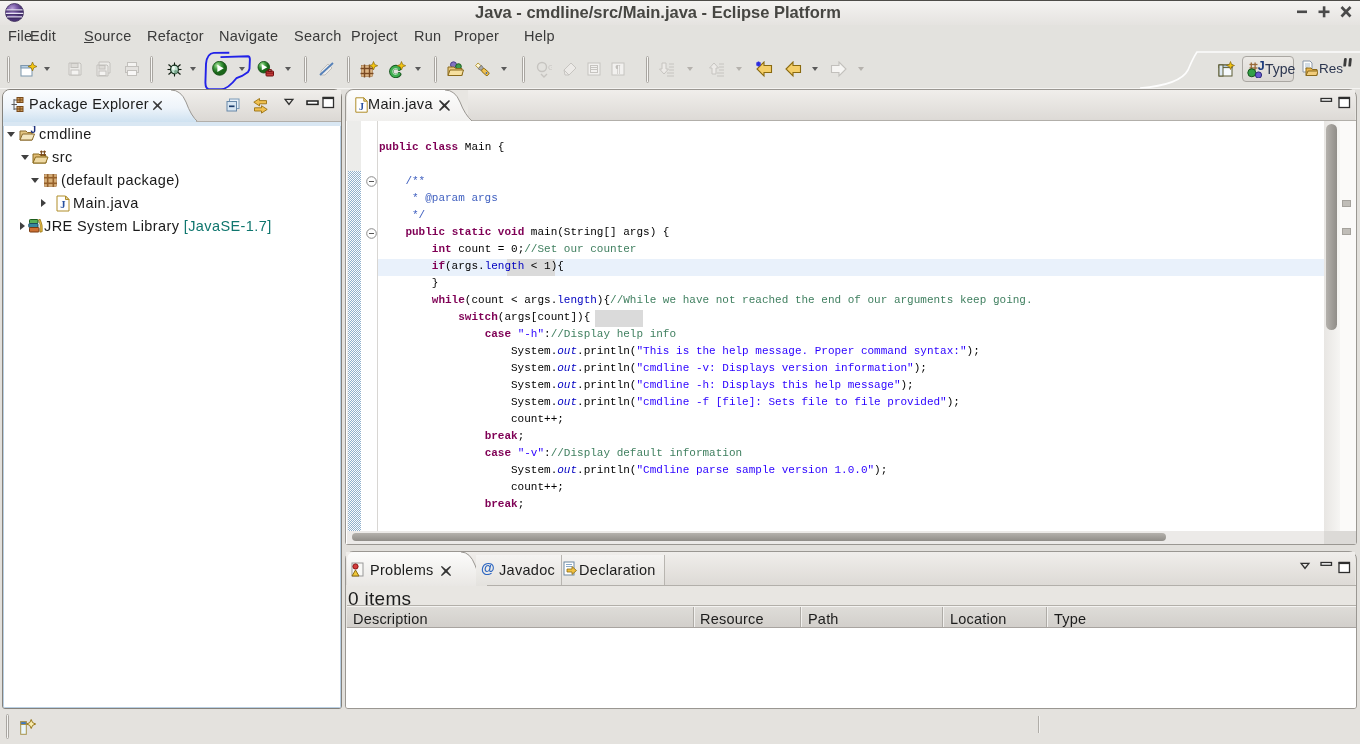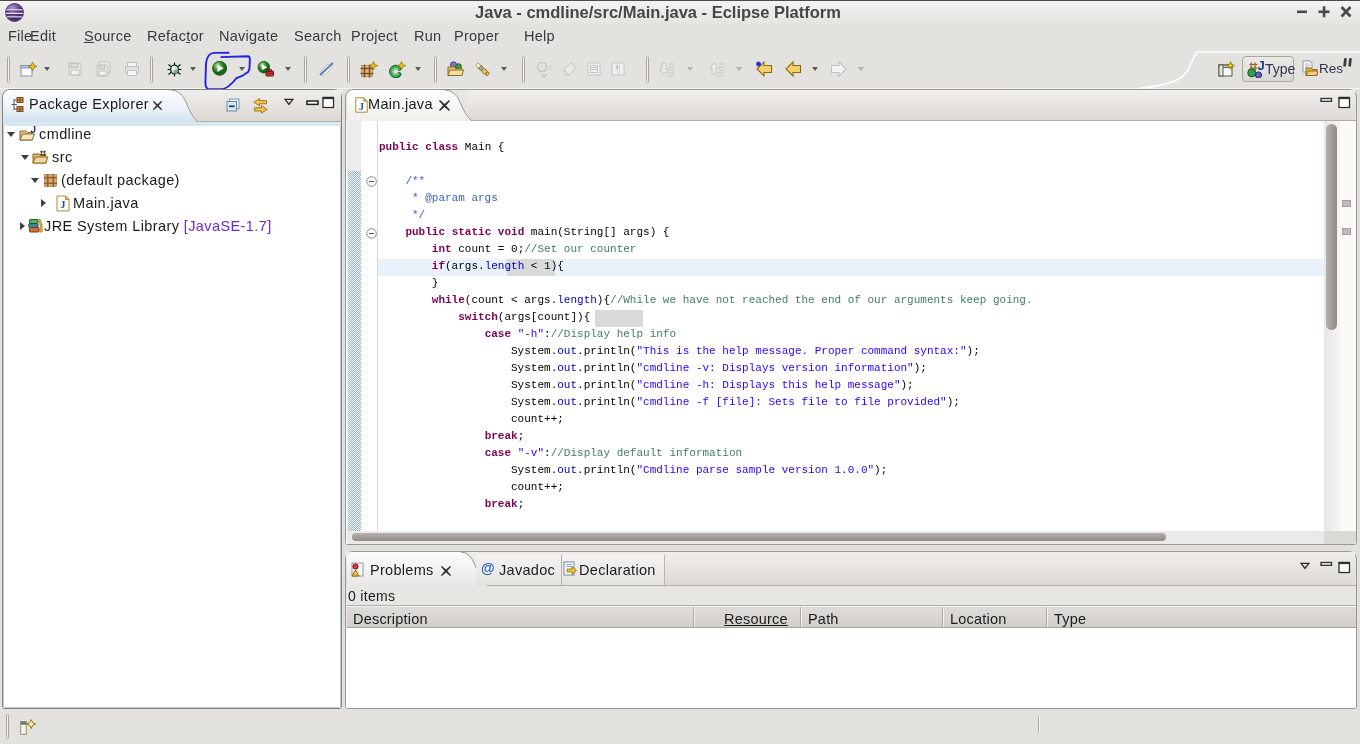--- a/index.html
+++ b/index.html
@@ -27,21 +27,21 @@
 .tarrow-e{position:absolute;width:0;height:0;border-left:4.5px solid transparent;border-right:4.5px solid transparent;border-top:5.5px solid #404040;top:9px;}
 .tarrow-c{position:absolute;width:0;height:0;border-top:4.5px solid transparent;border-bottom:4.5px solid transparent;border-left:5.5px solid #404040;top:7px;}
 
 #code{position:absolute;left:379px;top:139px;font-family:"Liberation Mono",monospace;
  font-size:11px;line-height:17px;white-space:pre;color:#000;}
 .kw{color:#7f0055;font-weight:bold;}
 .cm{color:#3f7f5f;}
 .jd{color:#3f5fbf;}
 .st{color:#2a00ff;}
 .fd{color:#0000c0;}
-.fi{color:#0000c0;}
+.fi{color:#0000c0;font-style:italic;}
 
 #tblhead{font-size:14.5px;letter-spacing:0.2px;color:#1c1c1c;}
 .col{position:absolute;top:0;height:100%;box-sizing:border-box;border-right:1px solid #aeaba6;box-shadow:1px 0 0 #f2f1ef;}
 </style>
 </head>
 <body>
 <div class="abs" id="titlebar"></div>
 <svg class="abs" style="left:5px;top:3px" width="19" height="19" viewBox="0 0 19 19">
  <defs>
       <radialGradient id="eclg" cx="38%" cy="30%">
@@ -426,21 +426,21 @@
  </div>
 
  <div class="trow" style="left:0;top:215px;">
   <i class="tarrow-c" style="left:20px"></i>
   <svg class="abs" style="left:28px;top:4px" width="15" height="15" viewBox="0 0 15 15">
    <rect x="1.5" y="0.5" width="8.5" height="4" rx="0.8" fill="#58b058" stroke="#1c5c1c"></rect>
    <rect x="0.8" y="4.5" width="9.2" height="4" rx="0.8" fill="#3888a0" stroke="#1c4c60"></rect>
    <rect x="1.5" y="8.5" width="9.5" height="4.5" rx="0.8" fill="#cc7034" stroke="#7a3a10"></rect>
    <path d="M10.5 0.8 Q13.2 5 12 13.2 L14.2 12.7 Q15 6 12.2 0.3 Z" fill="#f0c040" stroke="#8a6a10" stroke-width="0.7"></path>
   </svg>
-  <span class="abs" style="left:44px">JRE System Library <span style="color:#6d28d9">[JavaSE-1.7]</span></span>
+  <span class="abs" style="left:44px">JRE System Library <span style="color:#0f766e">[JavaSE-1.7]</span></span>
  </div>
 </div>
 
 <div class="stack" style="left:345px;top:89px;width:1012px;height:456px;"></div>
 <div id="edheader">
  <div class="abs" style="left:468px;top:90px;width:887px;height:30px;background:linear-gradient(#f0eeeb,#dddad6);"></div>
  <div class="abs" style="left:347px;top:90px;width:90px;height:31px;background:linear-gradient(#fdfdfd,#f0efed);border-radius:7px 0 0 0;"></div>
  <svg class="abs" style="left:437px;top:90px;width:35px;height:31px" viewBox="0 0 35 31">
   <defs>
         <linearGradient id="edtg" x1="0" y1="0" x2="0" y2="1">
@@ -584,30 +584,30 @@
  </svg>
  <svg class="abs" style="left:1320px;top:560px" width="13" height="13" viewBox="0 0 13 13">
   <rect x="1" y="2.5" width="10.5" height="2.8" fill="#fff" stroke="#2e2e2e" stroke-width="1.3"></rect>
  </svg>
  <svg class="abs" style="left:1338px;top:560.5px" width="13" height="13" viewBox="0 0 13 13">
   <rect x="1" y="1.5" width="10.5" height="10" fill="#fff" stroke="#2e2e2e" stroke-width="1.3"></rect>
   <rect x="0.7" y="0.9" width="11.1" height="2.2" fill="#2e2e2e"></rect>
  </svg>
 </div>
 <div id="probbody">
- <div class="abs" style="left:348px;top:588px;font-size:14px;letter-spacing:0.3px;color:#1c1c1c;">0 items</div>
+ <div class="abs" style="left:348px;top:588px;font-size:19px;letter-spacing:0.3px;color:#1c1c1c;">0 items</div>
 
  <div class="abs" style="left:347px;top:605px;width:1009px;height:1px;background:#b2afa9;"></div>
  <div class="abs" id="tblhead" style="left:347px;top:606px;width:1009px;height:22px;background:linear-gradient(#dedcd8,#d2cfcb);border-top:1px solid #f4f3f1;border-bottom:1px solid #a8a4a0;box-sizing:border-box;">
   <div class="col" style="left:0;width:347px;"></div>
   <div class="col" style="left:347px;width:107px;"></div>
   <div class="col" style="left:454px;width:142px;"></div>
   <div class="col" style="left:596px;width:104px;"></div>
   <div class="abs" style="left:6px;top:4px;">Description</div>
-  <div class="abs" style="left:377px;top:4px;text-decoration:underline;">Resource</div>
+  <div class="abs" style="left:353px;top:4px;">Resource</div>
   <div class="abs" style="left:461px;top:4px;">Path</div>
   <div class="abs" style="left:603px;top:4px;">Location</div>
   <div class="abs" style="left:707px;top:4px;">Type</div>
  </div>
  <div class="abs" style="left:346px;top:628px;width:1010px;height:80px;background:#fff;border-radius:0 0 2px 2px;"></div>
 </div>
 
 <div id="statusbar">
  <div class="abs" style="left:0;top:710px;width:1360px;height:34px;background:#e4e2de;"></div>
  <div class="abs" style="left:5.5px;top:714px;width:1px;height:23px;background:#f6f5f3;border:1px solid #a9a6a1;border-radius:2px;"></div>

